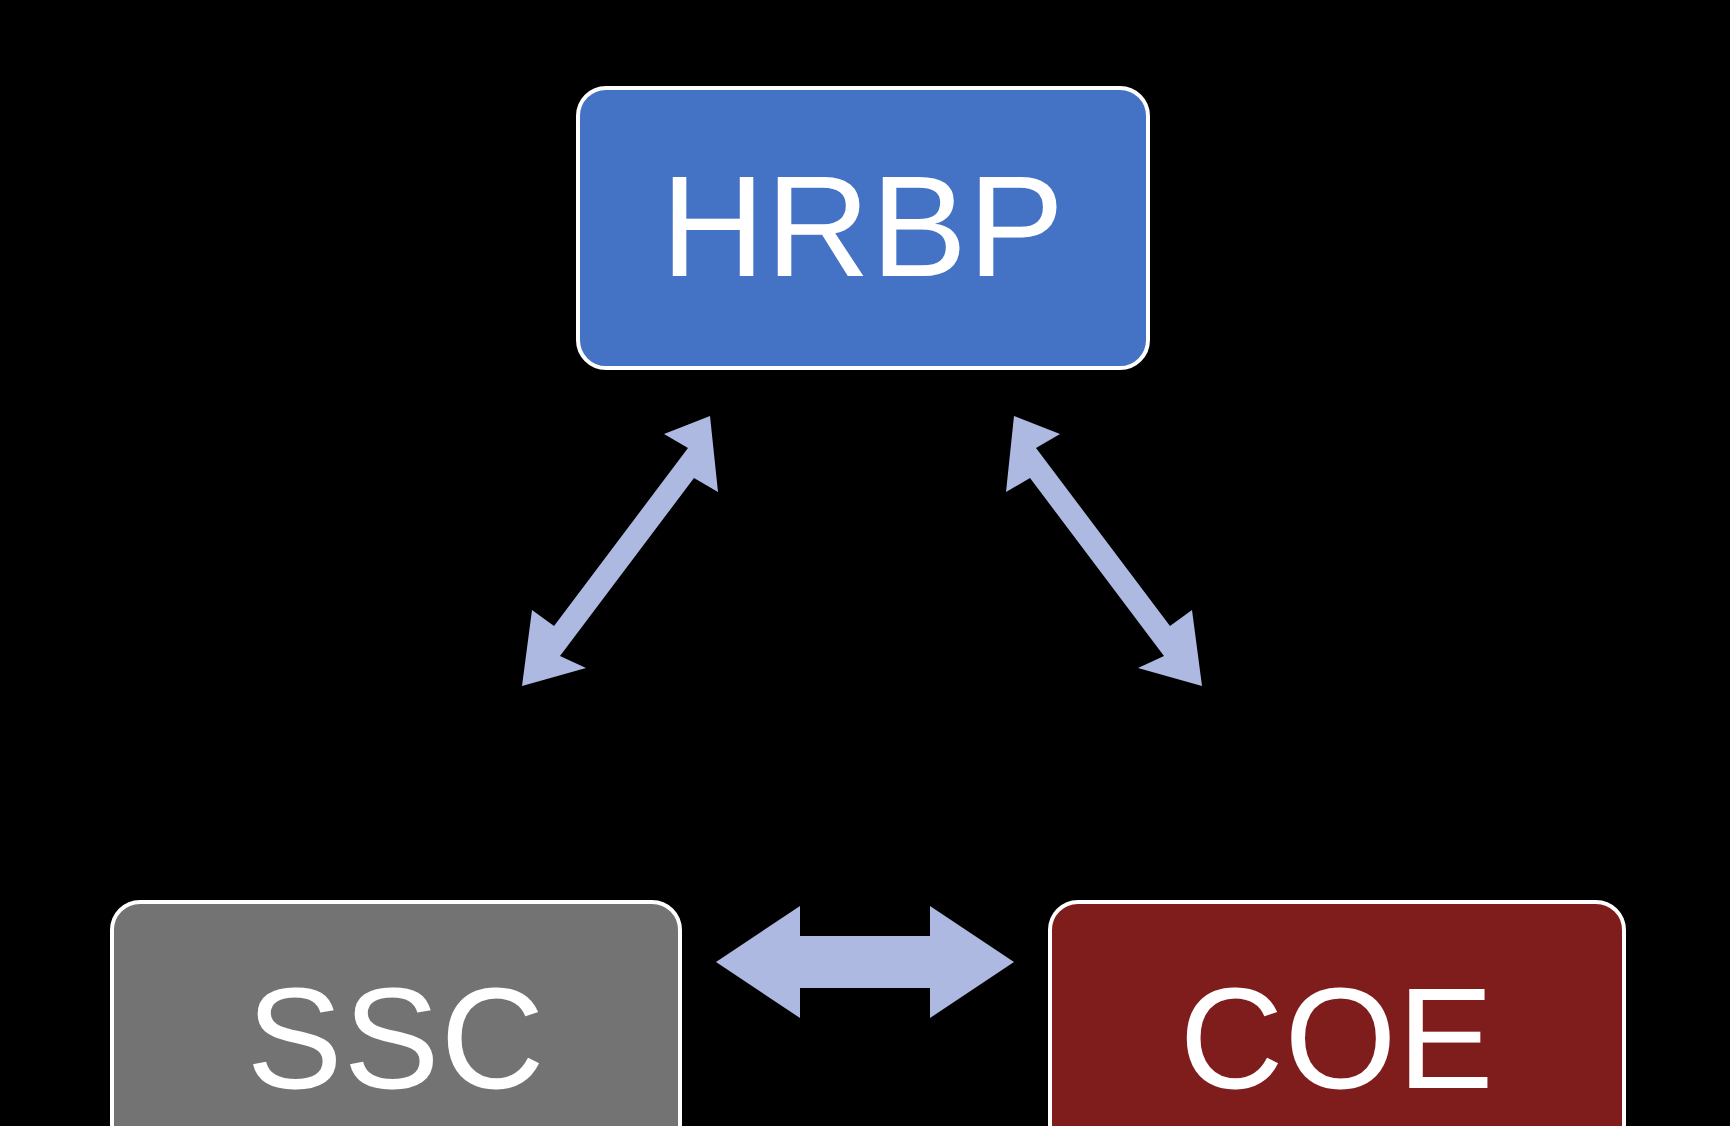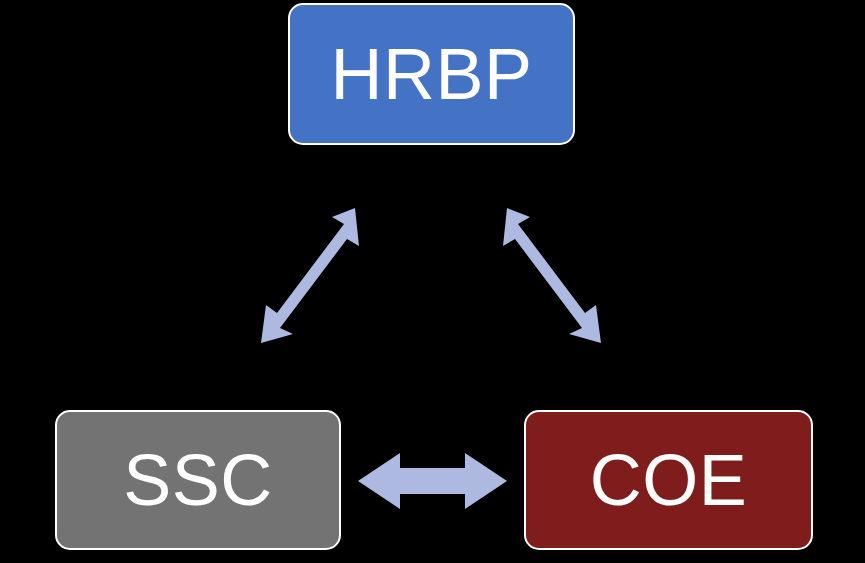--- a/index.html
+++ b/index.html
@@ -20,20 +20,21 @@
   }
   .node-box {
     position: absolute;
     box-sizing: border-box;
     background: #4472C4;
     border: 2px solid #FFFFFF;
     border-radius: 15px;
     display: flex;
     align-items: center;
     justify-content: center;
+    margin-top: 40px;
   }
   .node-label {
     color: #FFFFFF;
     font-family: "Liberation Sans", sans-serif;
     font-size: 72px;
     font-weight: 400;
     line-height: 1;
     letter-spacing: 0.5px;
     white-space: nowrap;
     user-select: none;

